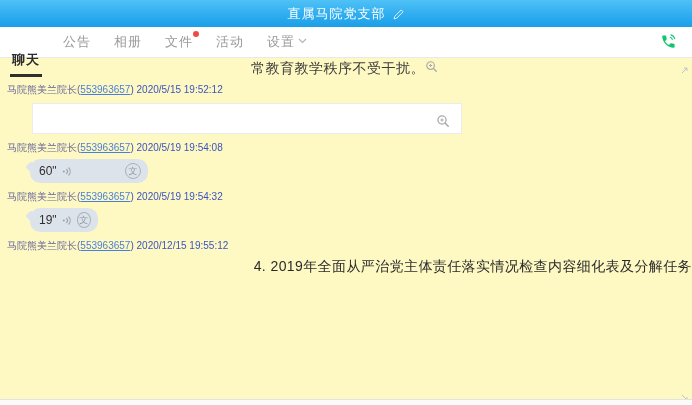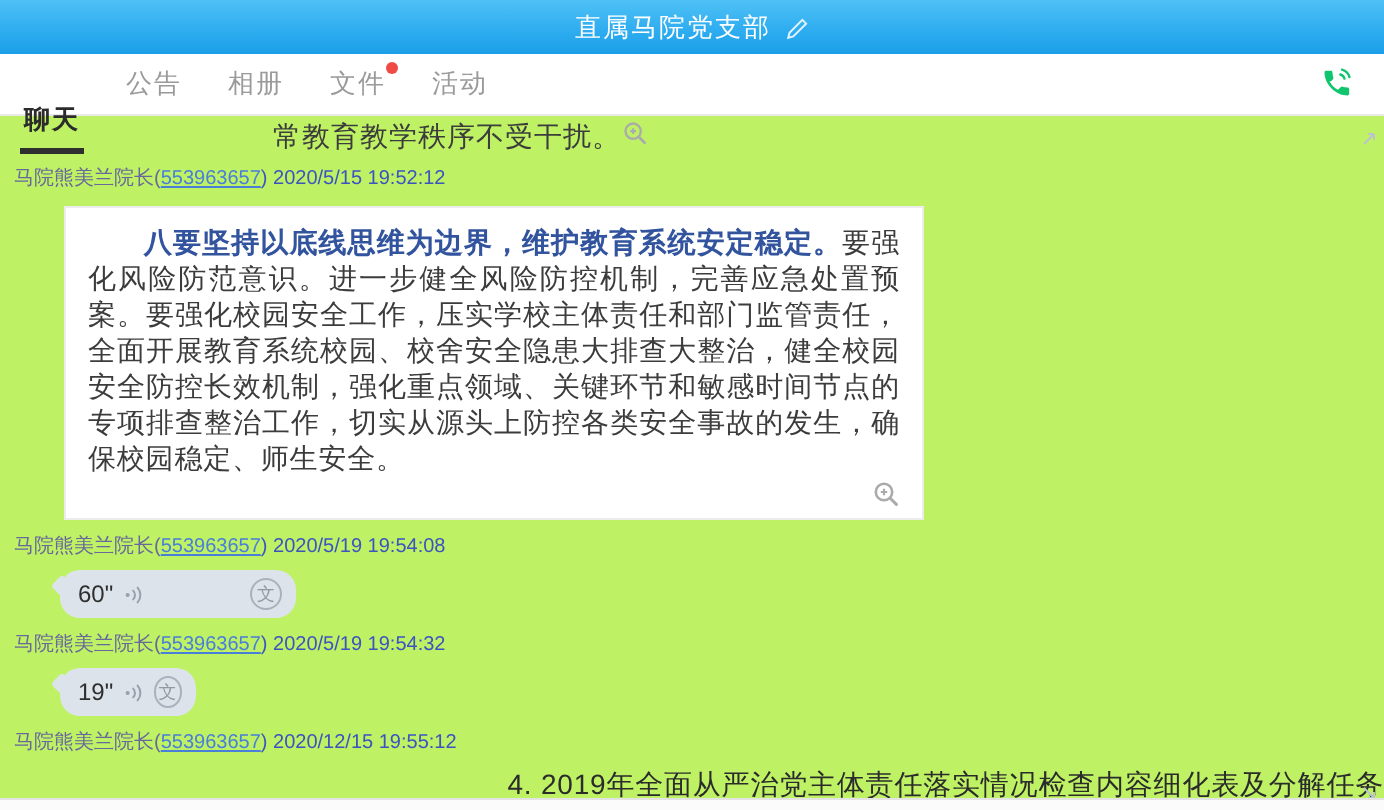--- a/index.html
+++ b/index.html
@@ -1,39 +1,39 @@
 <!DOCTYPE html>
 <html><head>
 <meta charset="utf-8">
 <style>
   * { margin:0; padding:0; box-sizing:border-box; }
   html,body { width:692px; height:405px; overflow:hidden; background:#fff;
     font-family:"Liberation Sans","DejaVu Sans",sans-serif; }
-  .window { position:relative; width:692px; height:405px; background:#bef264; overflow:hidden; }
+  .window { position:relative; width:692px; height:405px; background:#fef9c3; overflow:hidden; }
 
   
   .titlebar { height:27px; background:linear-gradient(180deg,#4fc1f6 0%,#2fadf0 55%,#1b9fe8 100%);
     display:flex; align-items:center; justify-content:center; gap:6px; }
   .titlebar .title { color:#ffffff; font-size:13px; letter-spacing:1px; }
   .edit-ic { display:inline-flex; margin-top:2px; cursor:pointer; }
 
   
   .tabbar { height:31px; display:flex; align-items:center; padding:0 14px 0 10px;
     border-bottom:1px solid #e9e9e9; background:#fff; position:relative; }
   .tab { position:relative; font-size:13px; color:#9a9a9a; margin-right:19px; padding:6px 2px 7px;
     cursor:pointer; letter-spacing:1px; }
   .tab.active { color:#2b2b2b; font-weight:bold;margin-top:36px; }
   .tab.active::after { content:""; position:absolute; left:0; right:0; bottom:-1px; height:3px; background:#2f2f2f; }
   .dot { position:absolute; top:4px; right:-4px; width:6px; height:6px; border-radius:50%; background:#f04a44; }
   .chev { display:inline-block; margin-left:3px; vertical-align:2px; }
   .phone-btn { margin-left:auto; cursor:pointer; display:flex; align-items:center; }
 
   
   .chatarea { height:341px; overflow:hidden; padding-top:2px; }
-  .partial-row { display:flex; justify-content:center; align-items:flex-start;
+  .partial-row { display:flex; justify-content:flex-end; align-items:flex-start;
     margin:0 0 0 22px; width:416px; font-size:14px; color:#3c3c3c; line-height:16px; letter-spacing:.5px; }
   .sender-line { margin:7px 0 0 7px; font-size:10px; line-height:13px; white-space:nowrap; }
   .sname { color:#68689b; }
   .qq { color:#4a7fd9; text-decoration:underline; cursor:pointer; }
   .pclose,.time { color:#3c53c0; }
 
   .card { margin:7px 0 0 32px; width:430px; border:1px solid #ececec; background:#fff;
     padding:8px 11px 3px; }
   .card-text { font-size:14px; line-height:18px; color:#3c3c3c; text-indent:2em;
     text-align:justify; letter-spacing:.4px; }
@@ -75,20 +75,23 @@
         </svg>
     </span>
   </div>
 
   <div class="tabbar">
     <div class="tab active"><span>聊天</span></div>
     <div class="tab"><span>公告</span></div>
     <div class="tab"><span>相册</span></div>
     <div class="tab"><span>文件</span><span class="dot"></span></div>
     <div class="tab"><span>活动</span></div>
+    <div class="tab"><span>设置</span><span class="chev"><svg width="9" height="6" viewBox="0 0 9 6">
+            <path d="M1 1l3.5 3.5L8 1" stroke="#b4b4b4" stroke-width="1.2" fill="none"></path>
+          </svg></span></div>
     <div class="phone-btn">
       <svg width="20" height="20" viewBox="0 0 24 24">
         <path d="M8.1 10.4c1.1 2.2 2.9 4 5.1 5.1l1.7-1.7c.3-.3.7-.4 1-.2 1 .3 2 .5 3 .5.6 0 1 .4 1 1v2.8c0 .6-.4 1-1 1C11.8 18.9 5.1 12.2 5.1 5.1c0-.6.4-1 1-1h2.8c.6 0 1 .4 1 1 0 1 .2 2 .5 3 .1.4 0 .7-.2 1l-1.1 1.3z" fill="#10c56d"></path>
         <path d="M14.6 6.3c1.2.3 2.2 1.3 2.5 2.5" stroke="#10c56d" stroke-width="1.4" fill="none" stroke-linecap="round"></path>
         <path d="M15.6 3.4c2.2.6 3.9 2.3 4.5 4.5" stroke="#10c56d" stroke-width="1.4" fill="none" stroke-linecap="round"></path>
       </svg>
     </div>
   </div>
 
   <div class="chatarea">
@@ -101,21 +104,20 @@
             <path d="M9.1 9.1l3.1 3.1" stroke="#ababab" stroke-width="1.5" stroke-linecap="round"></path>
             <path d="M6 4.4v3.2M4.4 6h3.2" stroke="#ababab" stroke-width="1.1"></path>
           </svg>
       </span>
     </div>
 
     <div class="sender-line">
       <span class="sname">马院熊美兰院长</span><span class="sname">(</span><span class="qq">553963657</span><span class="pclose">)</span>&nbsp;<span class="time">2020/5/15 19:52:12</span>
     </div>
     <div class="card">
-      <p class="card-text"><span class="lead">八要坚持以底线思维为边界，维护教育系统安定稳定。</span><span>要强化风险防范意识。进一步健全风险防控机制，完善应急处置预案。要强化校园安全工作，压实学校主体责任和部门监管责任，全面开展教育系统校园、校舍安全隐患大排查大整治，健全校园安全防控长效机制，强化重点领域、关键环节和敏感时间节点的专项排查整治工作，切实从源头上防控各类安全事故的发生，确保校园稳定、师生安全。</span></p>
       <div class="card-zoom">
         <span class="zoom-ic">
           <svg width="14" height="14" viewBox="0 0 14 14">
               <circle cx="6" cy="6" r="4.1" fill="none" stroke="#ababab" stroke-width="1.3"></circle>
               <path d="M9.1 9.1l3.1 3.1" stroke="#ababab" stroke-width="1.5" stroke-linecap="round"></path>
               <path d="M6 4.4v3.2M4.4 6h3.2" stroke="#ababab" stroke-width="1.1"></path>
             </svg>
         </span>
       </div>
     </div>

